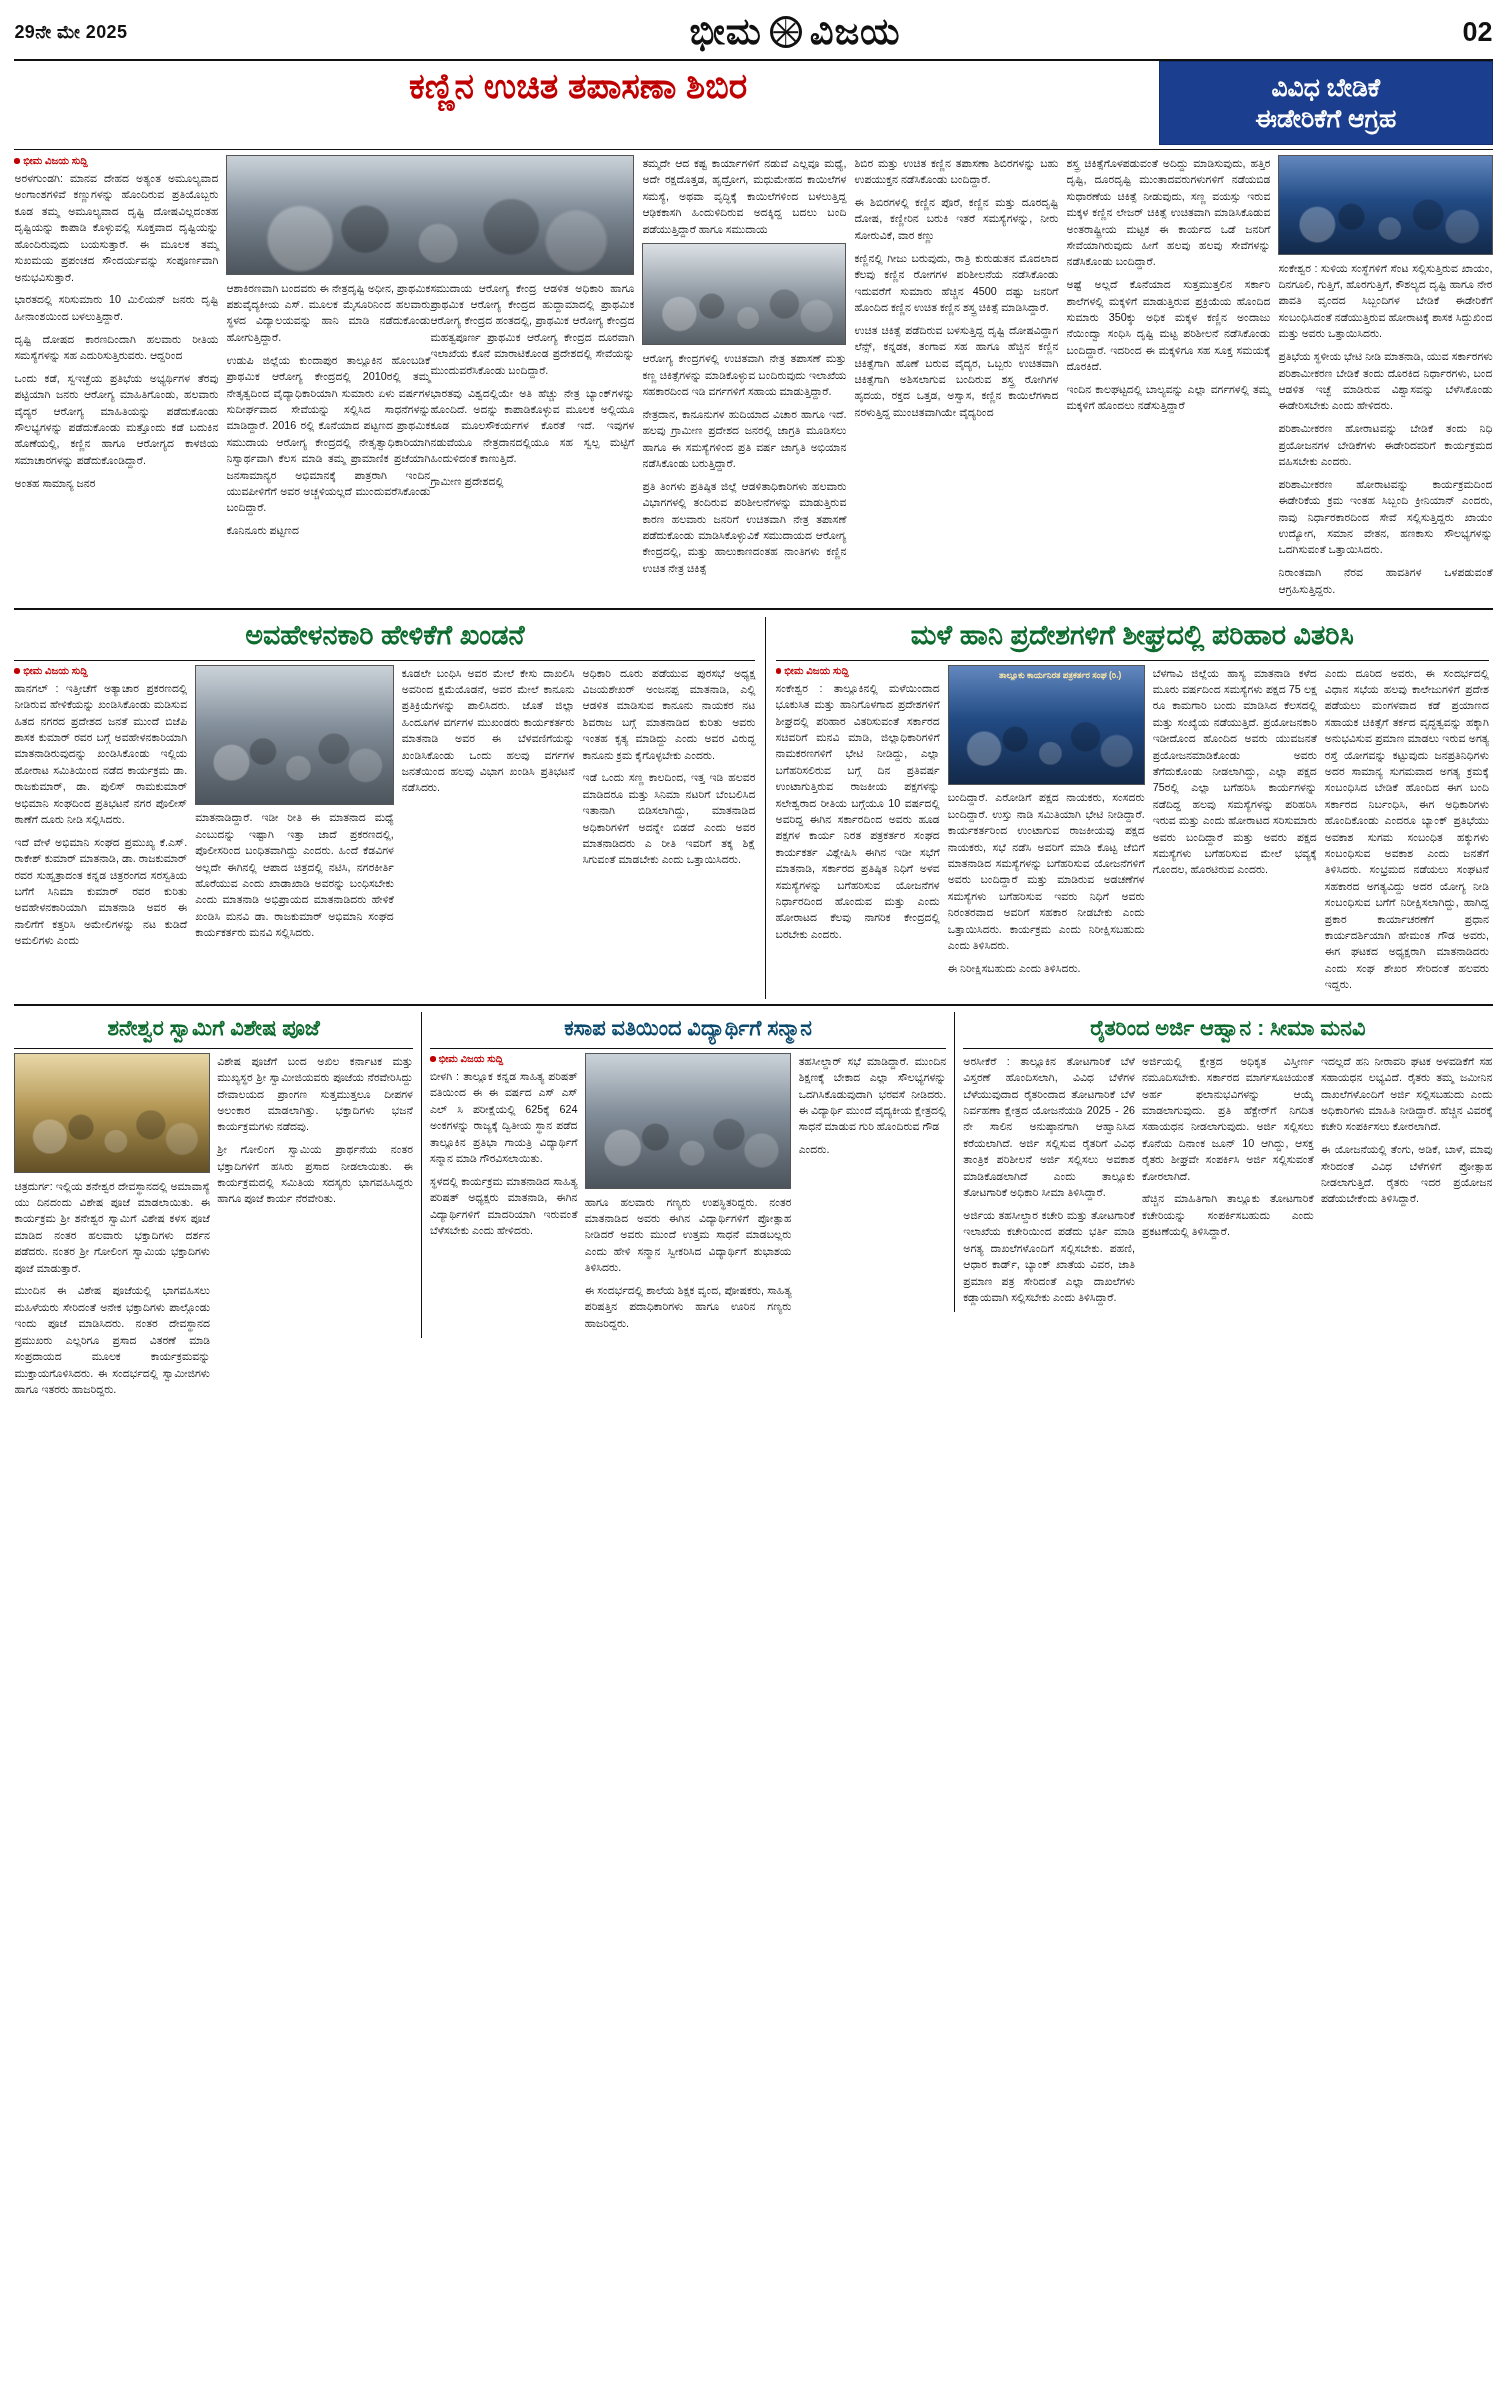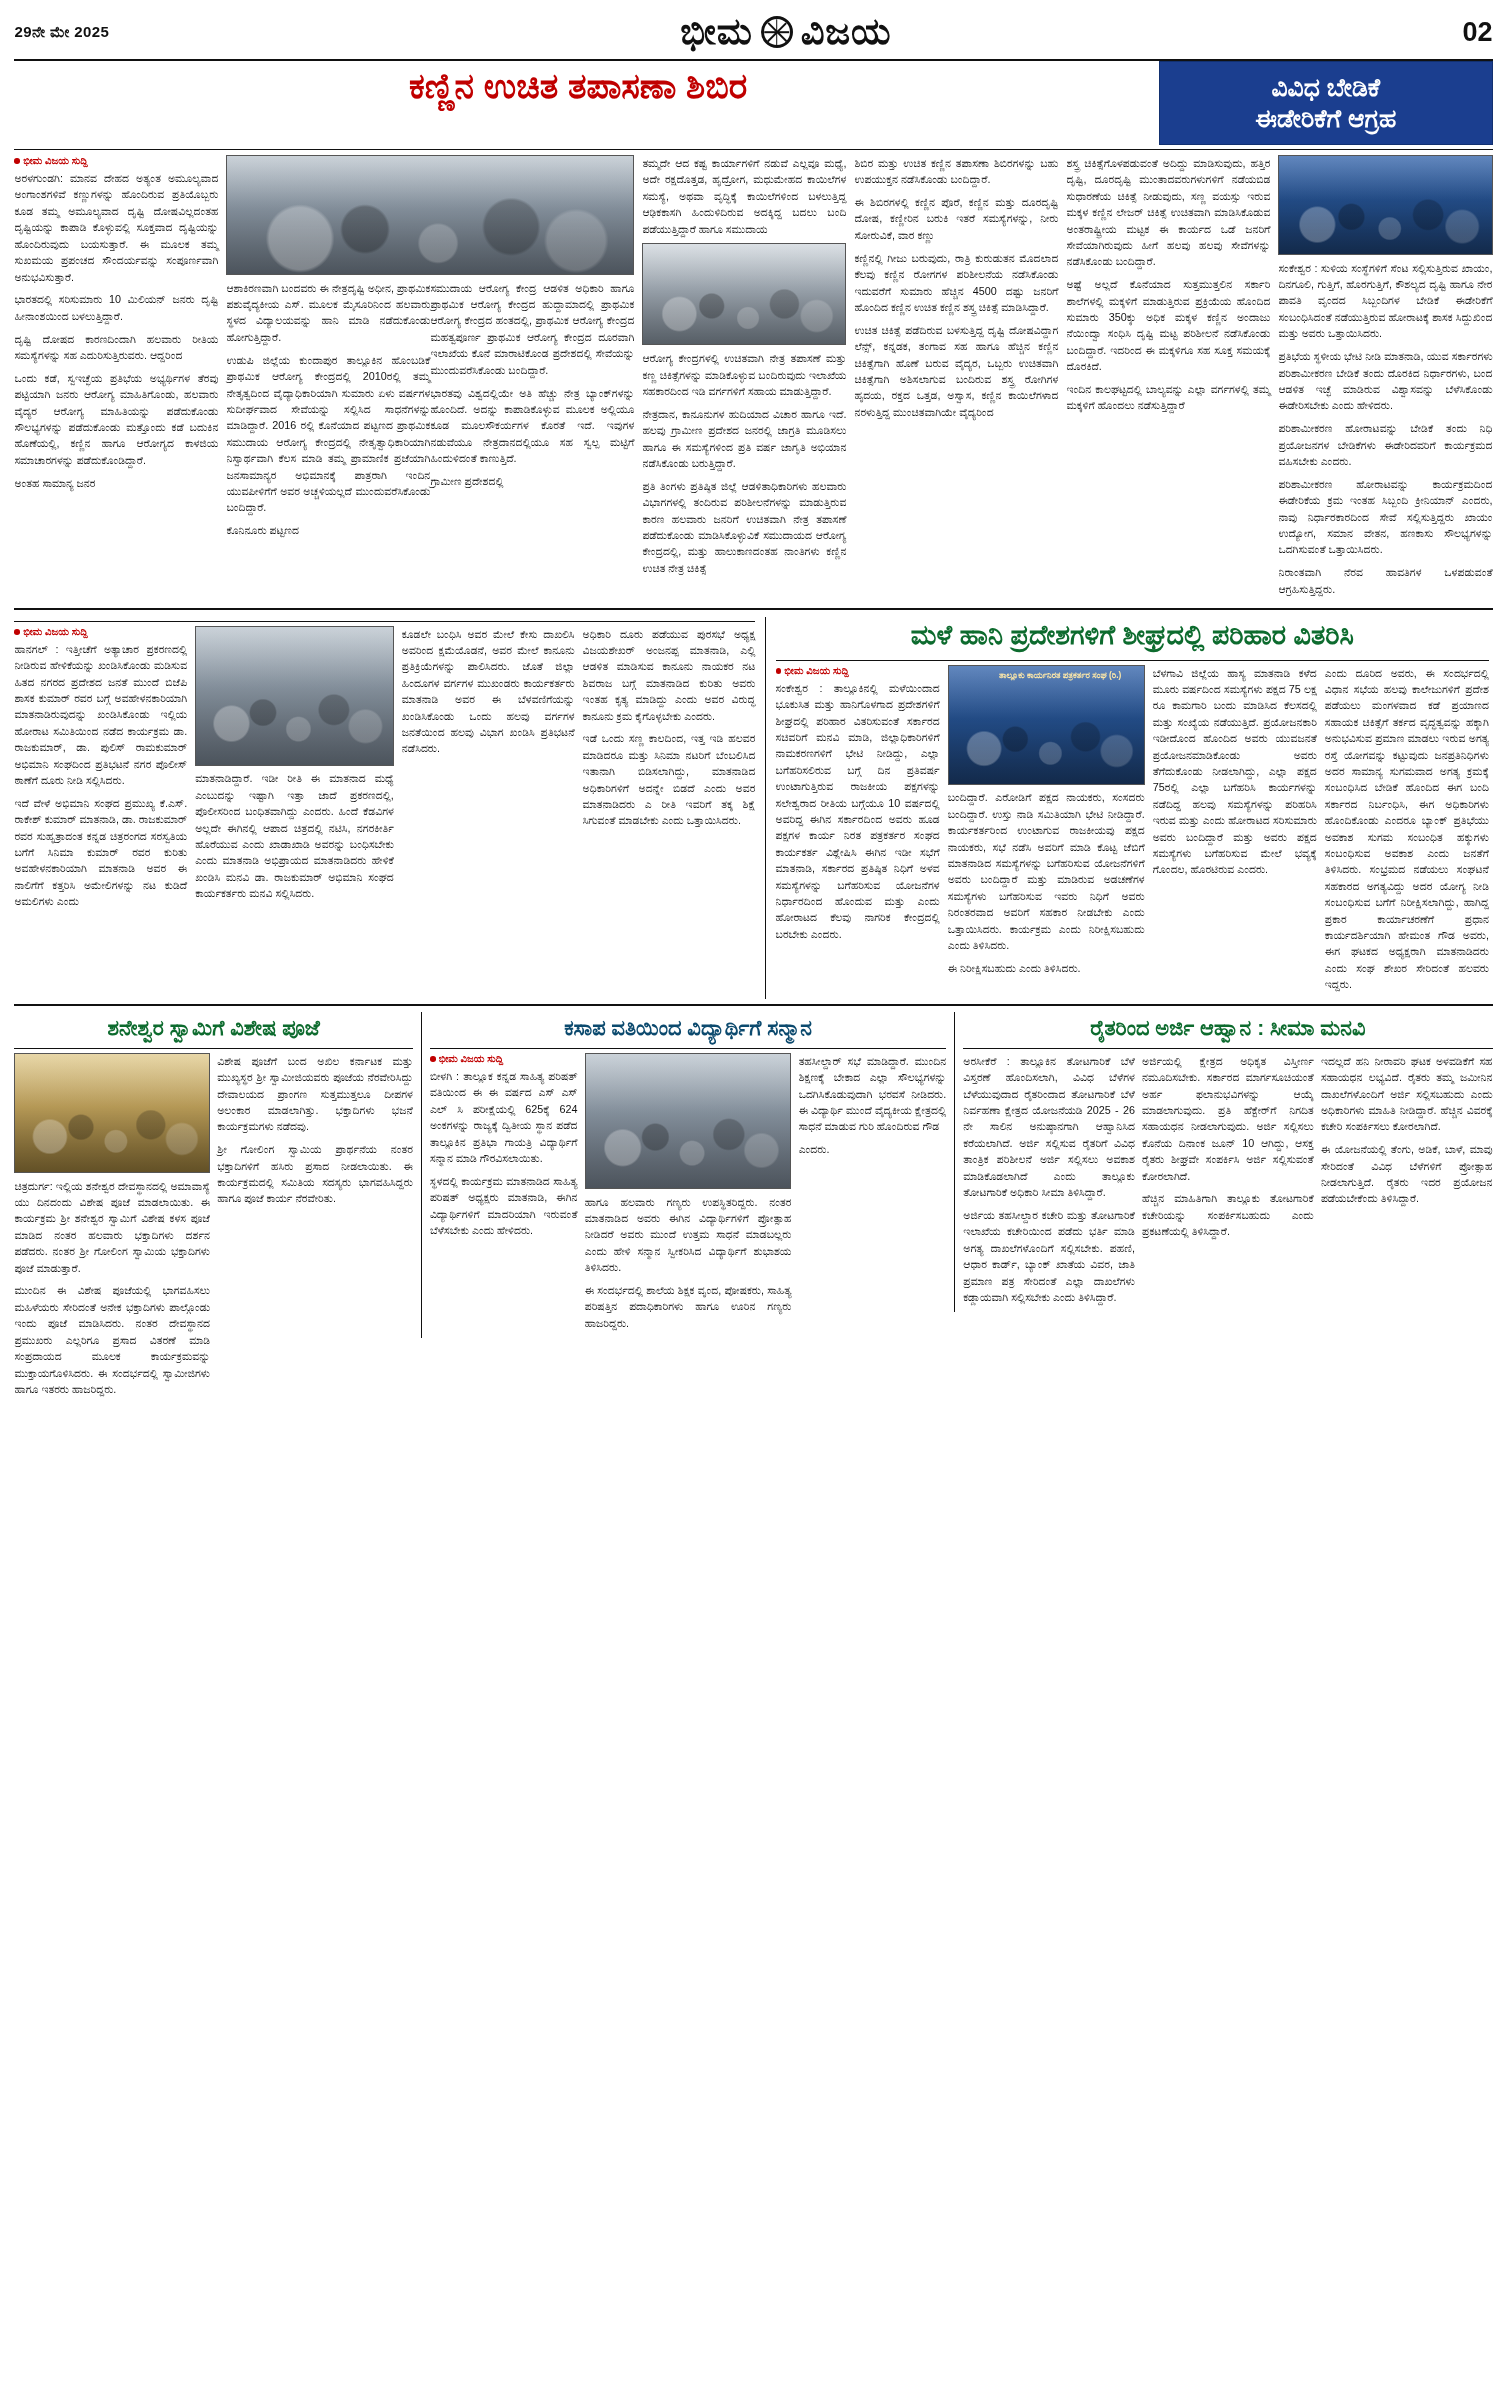--- a/index.html
+++ b/index.html
@@ -23,21 +23,21 @@
 
   
   .masthead {
     display: flex;
     align-items: center;
     justify-content: space-between;
     border-bottom: 2.4px solid #111;
     padding-bottom: 6.4px;
   }
   .masthead .date {
-    font-size: 15px;
+    font-size: 18px;
     font-weight: bold;
     letter-spacing: 0.4px;
   }
   .masthead .title-wrap {
     display: flex;
     align-items: center;
     gap: 8px;
   }
   .masthead .paper-title {
     font-size: 37px;
@@ -299,20 +299,21 @@
       <p class="body">ಪರಿಶಾಮೀಕರಣ ಹೋರಾಟವನ್ನು ಕಾರ್ಯಕ್ರಮದಿಂದ ಈಡೇರಿಕೆಯ ಕ್ರಮ ಇಂತಹ ಸಿಬ್ಬಂದಿ ಕ್ರೀನಿಯಾನ್ ಎಂದರು, ನಾವು ನಿರ್ಧಾರಕಾರದಿಂದ ಸೇವೆ ಸಲ್ಲಿಸುತ್ತಿದ್ದರು ಖಾಯಂ ಉದ್ಯೋಗ, ಸಮಾನ ವೇತನ, ಹಣಕಾಸು ಸೌಲಭ್ಯಗಳನ್ನು ಒದಗಿಸುವಂತೆ ಒತ್ತಾಯಿಸಿದರು.</p>
       <p class="body">ನಿರಾಂತವಾಗಿ ನೆರವ ಹಾವತಿಗಳ ಒಳಪಡುವಂತೆ ಆಗ್ರಹಿಸುತ್ತಿದ್ದರು.</p>
     </div>
   </div>
 
   <div class="hr-thick"></div>
 
   <div class="mid-row">
 
     <div class="mid-left">
+      <div class="sub-headline green">ಅವಹೇಳನಕಾರಿ ಹೇಳಿಕೆಗೆ ಖಂಡನೆ</div>
       <div class="hr-thin"></div>
       <div style="display:flex; gap:8px;">
         <div style="flex:1; min-width:0;">
           <div class="byline"><span class="dot"></span><span>ಭೀಮ ವಿಜಯ ಸುದ್ದಿ</span></div>
           <p class="body">ಹಾನಗಲ್ : ಇತ್ತೀಚೆಗೆ ಅತ್ಯಾಚಾರ ಪ್ರಕರಣದಲ್ಲಿ ನೀಡಿರುವ ಹೇಳಿಕೆಯನ್ನು ಖಂಡಿಸಿಕೊಂಡು ಮಡಿಸುವ ಹಿತದ ನಗರದ ಪ್ರದೇಶದ ಜನತೆ ಮುಂದೆ ಬಿಜೆಪಿ ಶಾಸಕ ಕುಮಾರ್ ರವರ ಬಗ್ಗೆ ಅವಹೇಳನಕಾರಿಯಾಗಿ ಮಾತನಾಡಿರುವುದನ್ನು ಖಂಡಿಸಿಕೊಂಡು ಇಲ್ಲಿಯ ಹೋರಾಟ ಸಮಿತಿಯಿಂದ ನಡೆದ ಕಾರ್ಯಕ್ರಮ ಡಾ. ರಾಜಕುಮಾರ್, ಡಾ. ಪುಲಿಸ್ ರಾಮಕುಮಾರ್ ಅಭಿಮಾನಿ ಸಂಘದಿಂದ ಪ್ರತಿಭಟನೆ ನಗರ ಪೊಲೀಸ್ ಠಾಣೆಗೆ ದೂರು ನೀಡಿ ಸಲ್ಲಿಸಿದರು.</p>
           <p class="body">ಇದೆ ವೇಳೆ ಅಭಿಮಾನಿ ಸಂಘದ ಪ್ರಮುಖ್ಯ ಕೆ.ಎಸ್. ರಾಕೇಶ್ ಕುಮಾರ್ ಮಾತನಾಡಿ, ಡಾ. ರಾಜಕುಮಾರ್ ರವರ ಸುಹೃತ್ರಾದಂತ ಕನ್ನಡ ಚಿತ್ರರಂಗದ ಸರಸ್ವತಿಯ ಬಗೆಗೆ ಸಿನಿಮಾ ಕುಮಾರ್ ರವರ ಕುರಿತು ಅವಹೇಳನಕಾರಿಯಾಗಿ ಮಾತನಾಡಿ ಅವರ ಈ ನಾಲಿಗೆಗೆ ಕತ್ತರಿಸಿ ಅಮೇಲಿಗಳನ್ನು ನಟ ಕುಡಿದೆ ಅಮಲಿಗಳು ಎಂದು</p>
         </div>
         <div style="flex:1.15; min-width:0;">
           <div class="photo photo-people" style="height: 140px; margin-bottom: 4.8px;"></div>
           <p class="body">ಮಾತನಾಡಿದ್ದಾರೆ. ಇಡೀ ರೀತಿ ಈ ಮಾತನಾದ ಮಧ್ಯೆ ಎಂಬುದನ್ನು ಇಷ್ಟಾಗಿ ಇತ್ತಾ ಜಾದೆ ಪ್ರಕರಣದಲ್ಲಿ, ಪೊಲೀಸರಿಂದ ಬಂಧಿತವಾಗಿದ್ದು ಎಂದರು. ಹಿಂದೆ ಕೆಡವಿಗಳ ಅಲ್ಲದೇ ಈಗಿನಲ್ಲಿ ಆಪಾದ ಚಿತ್ರದಲ್ಲಿ ನಟಿಸಿ, ನಗರಕೀರ್ತಿ ಹೊರೆಯುವ ಎಂದು ಖಾಡಾಖಾಡಿ ಅವರನ್ನು ಬಂಧಿಸಬೇಕು ಎಂದು ಮಾತನಾಡಿ ಅಭಿಪ್ರಾಯದ ಮಾತನಾಡಿದರು ಹೇಳಿಕೆ ಖಂಡಿಸಿ ಮನವಿ ಡಾ. ರಾಜಕುಮಾರ್ ಅಭಿಮಾನಿ ಸಂಘದ ಕಾರ್ಯಕರ್ತರು ಮನವಿ ಸಲ್ಲಿಸಿದರು.</p>

